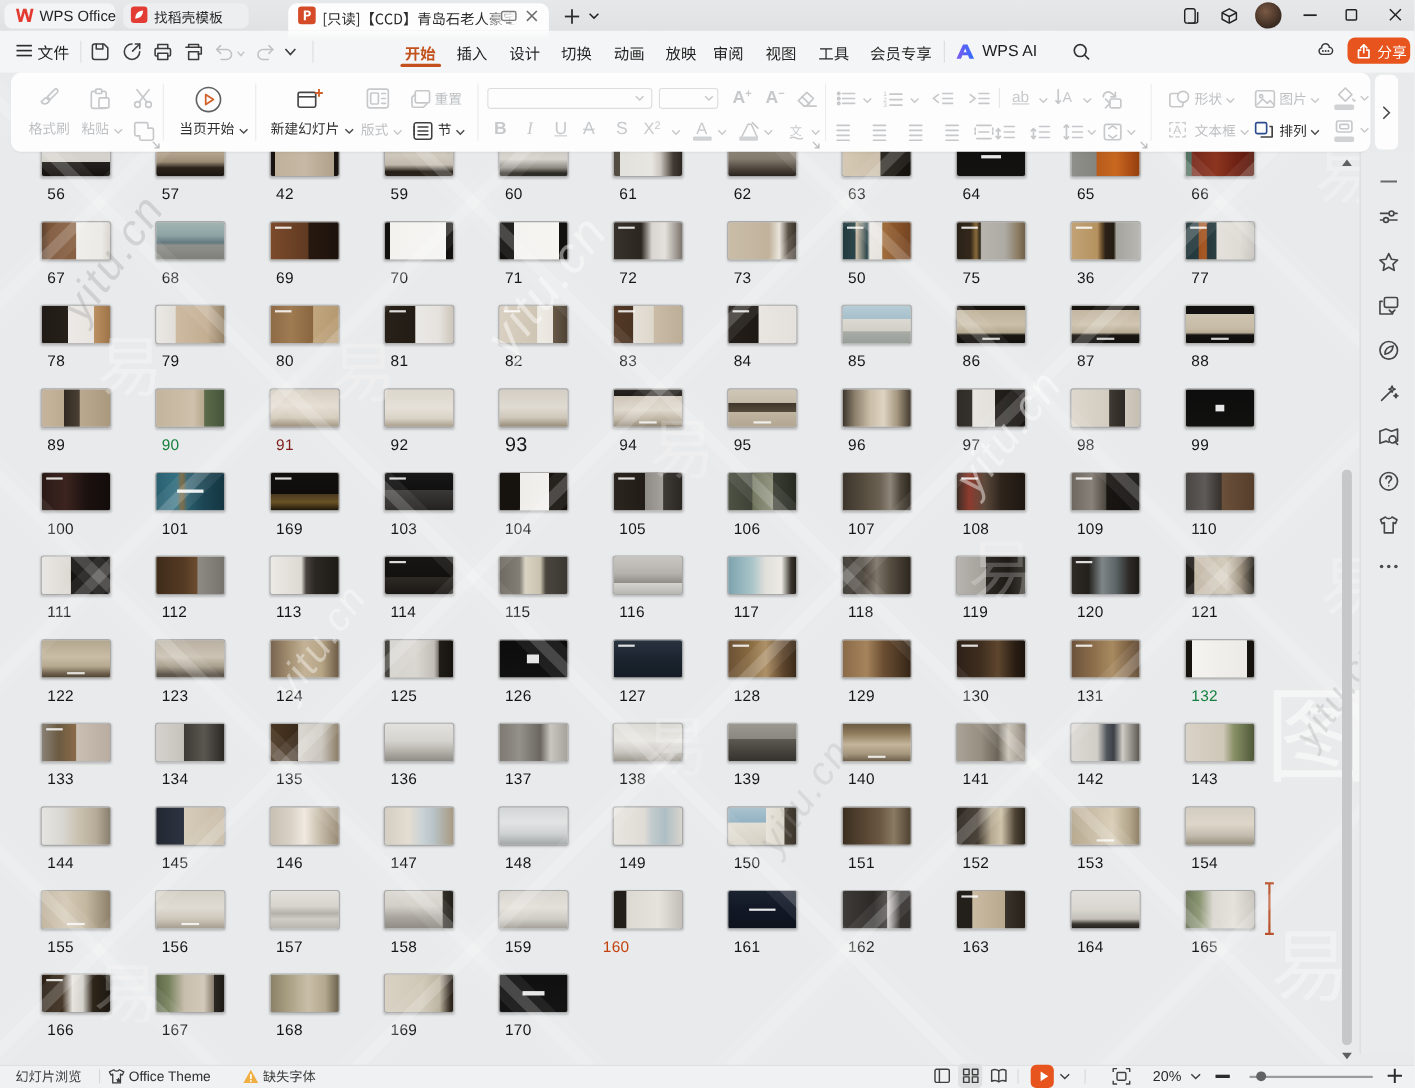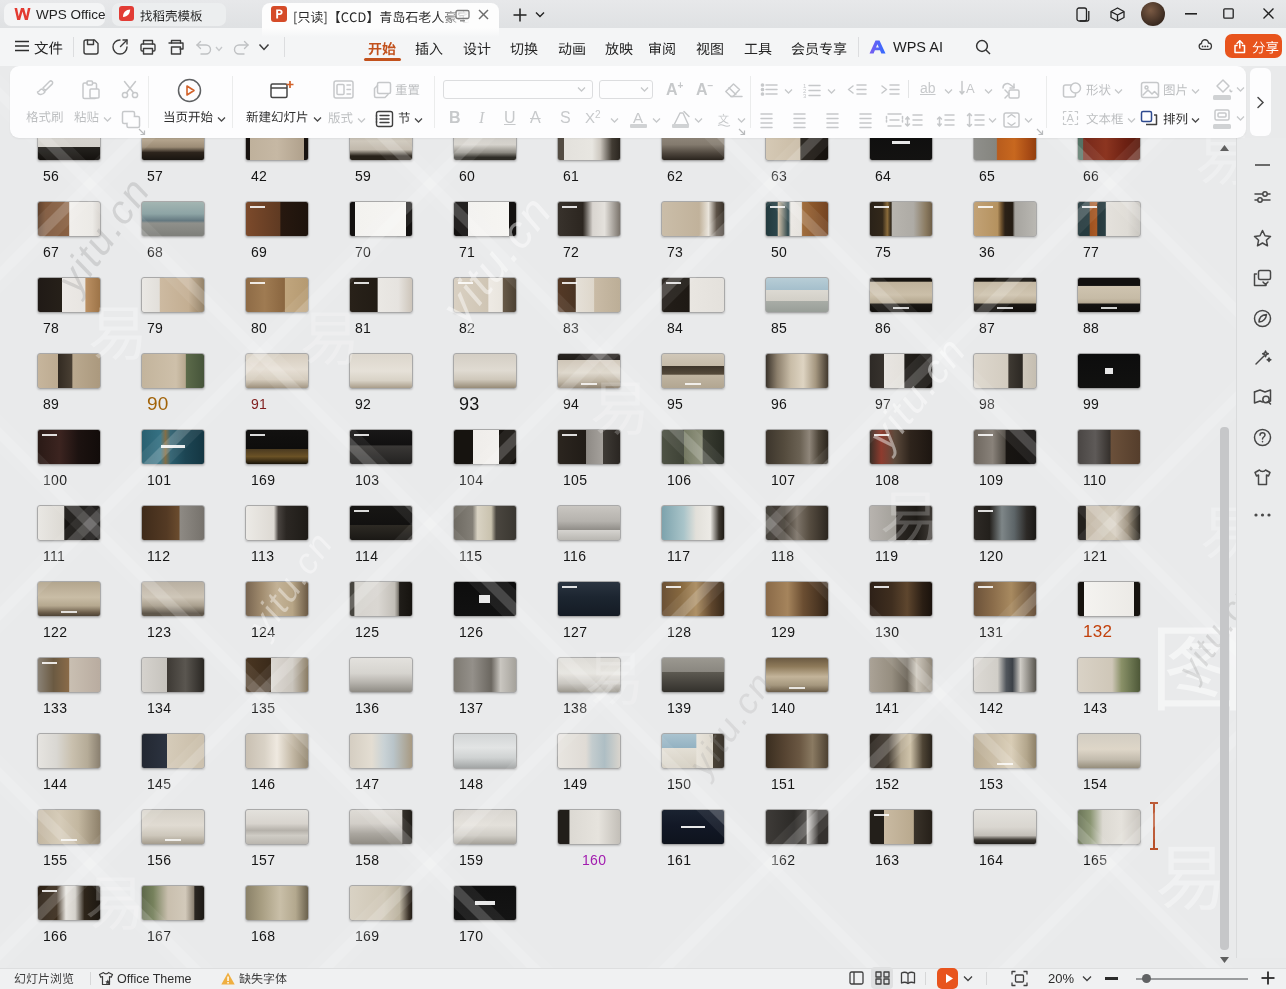--- a/index.html
+++ b/index.html
@@ -88,21 +88,21 @@
 <div class="abs" style="left:893px;top:307px;width:16px;height:2px;background:rgba(255,255,255,.8)"></div>
 <div class="abs" style="left:973px;top:277px;width:64px;height:36px;background:linear-gradient(180deg,#16130f 0%,#16130f 10%,#c3b7a2 11%,#d0c5b1 50%,#b7ab94 72%,#1a1713 78%,#12100d 100%);border:1px solid #a9a9a9;border-radius:3px;box-shadow:0 1px 2px rgba(0,0,0,.18)"></div>
 <div class="abs" style="left:979px;top:321px;font-size:14px;color:#151515;letter-spacing:0.3px;line-height:14px">87</div>
 <div class="abs" style="left:997px;top:307px;width:16px;height:2px;background:rgba(255,255,255,.8)"></div>
 <div class="abs" style="left:1077px;top:277px;width:64px;height:36px;background:linear-gradient(180deg,#131110 0%,#131110 22%,#cfc4b0 23%,#c6bba6 60%,#b9ac96 72%,#141210 78%,#100e0c 100%);border:1px solid #a9a9a9;border-radius:3px;box-shadow:0 1px 2px rgba(0,0,0,.18)"></div>
 <div class="abs" style="left:1083px;top:321px;font-size:14px;color:#151515;letter-spacing:0.3px;line-height:14px">88</div>
 <div class="abs" style="left:1101px;top:307px;width:16px;height:2px;background:rgba(255,255,255,.8)"></div>
 <div class="abs" style="left:37px;top:353px;width:64px;height:36px;background:linear-gradient(90deg,#c6b59c 0%,#bdab91 32%,#332b22 33%,#4a4034 55%,#baa98f 56%,#ab997e 100%);border:1px solid #a9a9a9;border-radius:3px;box-shadow:0 1px 2px rgba(0,0,0,.18)"></div>
 <div class="abs" style="left:43px;top:397px;font-size:14px;color:#151515;letter-spacing:0.3px;line-height:14px">89</div>
 <div class="abs" style="left:141px;top:353px;width:64px;height:36px;background:linear-gradient(90deg,#c3b49c 0%,#cec0aa 55%,#b7a88f 70%,#5c6b4a 71%,#46543a 100%);border:1px solid #a9a9a9;border-radius:3px;box-shadow:0 1px 2px rgba(0,0,0,.18)"></div>
-<div class="abs" style="left:147px;top:397px;font-size:19px;color:#a16207;letter-spacing:0.3px;line-height:14px">90</div>
+<div class="abs" style="left:147px;top:397px;font-size:14px;color:#15803d;letter-spacing:0.3px;line-height:14px">90</div>
 <div class="abs" style="left:245px;top:353px;width:64px;height:36px;background:linear-gradient(180deg,#d6cdbf 0%,#e4ddd2 45%,#d5ccbd 75%,#9c8f7b 100%);border:1px solid #a9a9a9;border-radius:3px;box-shadow:0 1px 2px rgba(0,0,0,.18)"></div>
 <div class="abs" style="left:251px;top:397px;font-size:14px;color:#7f1d1d;letter-spacing:0.3px;line-height:14px">91</div>
 <div class="abs" style="left:349px;top:353px;width:64px;height:36px;background:linear-gradient(180deg,#dcd6cc 0%,#e6e1d8 50%,#d8d2c6 78%,#a99d8a 100%);border:1px solid #a9a9a9;border-radius:3px;box-shadow:0 1px 2px rgba(0,0,0,.18)"></div>
 <div class="abs" style="left:355px;top:397px;font-size:14px;color:#151515;letter-spacing:0.3px;line-height:14px">92</div>
 <div class="abs" style="left:453px;top:353px;width:64px;height:36px;background:linear-gradient(180deg,#d4cec4 0%,#e0dbd2 48%,#cfc8bb 75%,#978b77 100%);border:1px solid #a9a9a9;border-radius:3px;box-shadow:0 1px 2px rgba(0,0,0,.18)"></div>
 <div class="abs" style="left:459px;top:397px;font-size:18px;color:#151515;letter-spacing:0.3px;line-height:14px">93</div>
 <div class="abs" style="left:557px;top:353px;width:64px;height:36px;background:linear-gradient(180deg,#272320 0%,#201c18 18%,#cfc6b8 19%,#ddd6ca 55%,#bdb3a2 80%,#8d8170 100%);border:1px solid #a9a9a9;border-radius:3px;box-shadow:0 1px 2px rgba(0,0,0,.18)"></div>
 <div class="abs" style="left:563px;top:397px;font-size:14px;color:#151515;letter-spacing:0.3px;line-height:14px">94</div>
 <div class="abs" style="left:581px;top:383px;width:16px;height:2px;background:rgba(255,255,255,.8)"></div>
 <div class="abs" style="left:661px;top:353px;width:64px;height:36px;background:linear-gradient(180deg,#d0c7b8 0%,#c5bba9 35%,#3e362b 36%,#554a3b 60%,#c0b5a2 61%,#b2a691 100%);border:1px solid #a9a9a9;border-radius:3px;box-shadow:0 1px 2px rgba(0,0,0,.18)"></div>
@@ -190,21 +190,21 @@
 <div class="abs" style="left:666px;top:586px;width:15px;height:2px;background:rgba(255,255,255,.85)"></div>
 <div class="abs" style="left:765px;top:581px;width:64px;height:36px;background:linear-gradient(90deg,#8a6a48 0%,#a5845c 35%,#6b4e32 60%,#4a3522 85%,#332416 100%);border:1px solid #a9a9a9;border-radius:3px;box-shadow:0 1px 2px rgba(0,0,0,.18)"></div>
 <div class="abs" style="left:771px;top:625px;font-size:14px;color:#151515;letter-spacing:0.3px;line-height:14px">129</div>
 <div class="abs" style="left:869px;top:581px;width:64px;height:36px;background:linear-gradient(90deg,#2e2118 0%,#3f2e1f 35%,#5e462e 60%,#2a1e14 85%,#1a120c 100%);border:1px solid #a9a9a9;border-radius:3px;box-shadow:0 1px 2px rgba(0,0,0,.18)"></div>
 <div class="abs" style="left:875px;top:625px;font-size:14px;color:#151515;letter-spacing:0.3px;line-height:14px">130</div>
 <div class="abs" style="left:874px;top:586px;width:15px;height:2px;background:rgba(255,255,255,.85)"></div>
 <div class="abs" style="left:973px;top:581px;width:64px;height:36px;background:linear-gradient(90deg,#6b523a 0%,#8a6c4a 30%,#a88a60 60%,#5e4630 100%);border:1px solid #a9a9a9;border-radius:3px;box-shadow:0 1px 2px rgba(0,0,0,.18)"></div>
 <div class="abs" style="left:979px;top:625px;font-size:14px;color:#151515;letter-spacing:0.3px;line-height:14px">131</div>
 <div class="abs" style="left:978px;top:586px;width:15px;height:2px;background:rgba(255,255,255,.85)"></div>
 <div class="abs" style="left:1077px;top:581px;width:64px;height:36px;background:linear-gradient(90deg,#16130f 0%,#16130f 9%,#f4f3f0 9%,#eceae6 90%,#16130f 90%);border:1px solid #a9a9a9;border-radius:3px;box-shadow:0 1px 2px rgba(0,0,0,.18)"></div>
-<div class="abs" style="left:1083px;top:625px;font-size:17px;color:#c2410c;letter-spacing:0.3px;line-height:14px">132</div>
+<div class="abs" style="left:1083px;top:625px;font-size:14px;color:#15803d;letter-spacing:0.3px;line-height:14px">132</div>
 <div class="abs" style="left:37px;top:657px;width:64px;height:36px;background:linear-gradient(90deg,#8a8276 0%,#6b5a42 25%,#8a6b48 50%,#c9bfb2 51%,#b9aca0 100%);border:1px solid #a9a9a9;border-radius:3px;box-shadow:0 1px 2px rgba(0,0,0,.18)"></div>
 <div class="abs" style="left:43px;top:701px;font-size:14px;color:#151515;letter-spacing:0.3px;line-height:14px">133</div>
 <div class="abs" style="left:42px;top:662px;width:15px;height:2px;background:rgba(255,255,255,.85)"></div>
 <div class="abs" style="left:141px;top:657px;width:64px;height:36px;background:linear-gradient(90deg,#d5d2cd 0%,#c6c3bd 40%,#3e3a35 41%,#5a5650 70%,#2a2723 100%);border:1px solid #a9a9a9;border-radius:3px;box-shadow:0 1px 2px rgba(0,0,0,.18)"></div>
 <div class="abs" style="left:147px;top:701px;font-size:14px;color:#151515;letter-spacing:0.3px;line-height:14px">134</div>
 <div class="abs" style="left:245px;top:657px;width:64px;height:36px;background:linear-gradient(90deg,#4a3622 0%,#3a2a1a 40%,#d9d5cf 41%,#c9c4bc 75%,#8a7c64 100%);border:1px solid #a9a9a9;border-radius:3px;box-shadow:0 1px 2px rgba(0,0,0,.18)"></div>
 <div class="abs" style="left:251px;top:701px;font-size:14px;color:#151515;letter-spacing:0.3px;line-height:14px">135</div>
 <div class="abs" style="left:349px;top:657px;width:64px;height:36px;background:linear-gradient(180deg,#e3e1dd 0%,#d6d4cf 45%,#b9b6b0 70%,#8e8b84 100%);border:1px solid #a9a9a9;border-radius:3px;box-shadow:0 1px 2px rgba(0,0,0,.18)"></div>
 <div class="abs" style="left:355px;top:701px;font-size:14px;color:#151515;letter-spacing:0.3px;line-height:14px">136</div>
 <div class="abs" style="left:453px;top:657px;width:64px;height:36px;background:linear-gradient(90deg,#7e7a72 0%,#94908a 30%,#6b6760 60%,#c9c6c0 75%,#a5a29b 100%);border:1px solid #a9a9a9;border-radius:3px;box-shadow:0 1px 2px rgba(0,0,0,.18)"></div>
@@ -251,21 +251,21 @@
 <div class="abs" style="left:141px;top:809px;width:64px;height:36px;background:linear-gradient(180deg,#d5d0c6 0%,#e0dbd2 45%,#cdc7bb 75%,#a59d8e 100%);border:1px solid #a9a9a9;border-radius:3px;box-shadow:0 1px 2px rgba(0,0,0,.18)"></div>
 <div class="abs" style="left:147px;top:853px;font-size:14px;color:#151515;letter-spacing:0.3px;line-height:14px">156</div>
 <div class="abs" style="left:165px;top:839px;width:16px;height:2px;background:rgba(255,255,255,.8)"></div>
 <div class="abs" style="left:245px;top:809px;width:64px;height:36px;background:linear-gradient(180deg,#e3e1dc 0%,#d8d4ce 40%,#b5b1aa 60%,#cfccc5 75%,#bab6af 100%);border:1px solid #a9a9a9;border-radius:3px;box-shadow:0 1px 2px rgba(0,0,0,.18)"></div>
 <div class="abs" style="left:251px;top:853px;font-size:14px;color:#151515;letter-spacing:0.3px;line-height:14px">157</div>
 <div class="abs" style="left:349px;top:809px;width:64px;height:36px;background:linear-gradient(90deg,rgba(0,0,0,0) 0%,rgba(0,0,0,0) 84%,#35312b 85%,#211e19 100%),linear-gradient(180deg,#dedbd5 0%,#d2cec8 40%,#aaa69f 70%,#908c84 100%);border:1px solid #a9a9a9;border-radius:3px;box-shadow:0 1px 2px rgba(0,0,0,.18)"></div>
 <div class="abs" style="left:355px;top:853px;font-size:14px;color:#151515;letter-spacing:0.3px;line-height:14px">158</div>
 <div class="abs" style="left:453px;top:809px;width:64px;height:36px;background:linear-gradient(180deg,#d9d6d0 0%,#e3e0da 45%,#cfccc5 75%,#a5a199 100%);border:1px solid #a9a9a9;border-radius:3px;box-shadow:0 1px 2px rgba(0,0,0,.18)"></div>
 <div class="abs" style="left:459px;top:853px;font-size:14px;color:#151515;letter-spacing:0.3px;line-height:14px">159</div>
 <div class="abs" style="left:557px;top:809px;width:64px;height:36px;background:linear-gradient(90deg,#221e1a 0%,#221e1a 18%,#dcd9d3 19%,#e6e3dd 65%,#c3bfb8 100%);border:1px solid #a9a9a9;border-radius:3px;box-shadow:0 1px 2px rgba(0,0,0,.18)"></div>
-<div class="abs" style="left:582px;top:853px;font-size:14px;color:#a21caf;letter-spacing:0.3px;line-height:14px">160</div>
+<div class="abs" style="left:548px;top:853px;font-size:14px;color:#c2410c;letter-spacing:0.3px;line-height:14px">160</div>
 <div class="abs" style="left:661px;top:809px;width:64px;height:36px;background:linear-gradient(180deg,#1a2230 0%,#121826 45%,#0e131d 100%);border:1px solid #a9a9a9;border-radius:3px;box-shadow:0 1px 2px rgba(0,0,0,.18)"></div>
 <div class="abs" style="left:667px;top:853px;font-size:14px;color:#151515;letter-spacing:0.3px;line-height:14px">161</div>
 <div class="abs" style="left:681px;top:826px;width:24px;height:2px;background:rgba(255,255,255,.9)"></div>
 <div class="abs" style="left:765px;top:809px;width:64px;height:36px;background:linear-gradient(90deg,#3e3b38 0%,#2c2a27 45%,#4a4744 65%,#d5d3d0 66%,#35322f 85%);border:1px solid #a9a9a9;border-radius:3px;box-shadow:0 1px 2px rgba(0,0,0,.18)"></div>
 <div class="abs" style="left:771px;top:853px;font-size:14px;color:#151515;letter-spacing:0.3px;line-height:14px">162</div>
 <div class="abs" style="left:869px;top:809px;width:64px;height:36px;background:linear-gradient(90deg,#231f1a 0%,#231f1a 22%,#c9baa2 23%,#b9a98e 70%,#3a332a 71%,#262019 100%);border:1px solid #a9a9a9;border-radius:3px;box-shadow:0 1px 2px rgba(0,0,0,.18)"></div>
 <div class="abs" style="left:875px;top:853px;font-size:14px;color:#151515;letter-spacing:0.3px;line-height:14px">163</div>
 <div class="abs" style="left:874px;top:814px;width:15px;height:2px;background:rgba(255,255,255,.85)"></div>
 <div class="abs" style="left:973px;top:809px;width:64px;height:36px;background:linear-gradient(180deg,#e3e1dc 0%,#d9d6d0 50%,#c3bfb8 75%,#3a3630 88%,#23201c 100%);border:1px solid #a9a9a9;border-radius:3px;box-shadow:0 1px 2px rgba(0,0,0,.18)"></div>
 <div class="abs" style="left:979px;top:853px;font-size:14px;color:#151515;letter-spacing:0.3px;line-height:14px">164</div>

